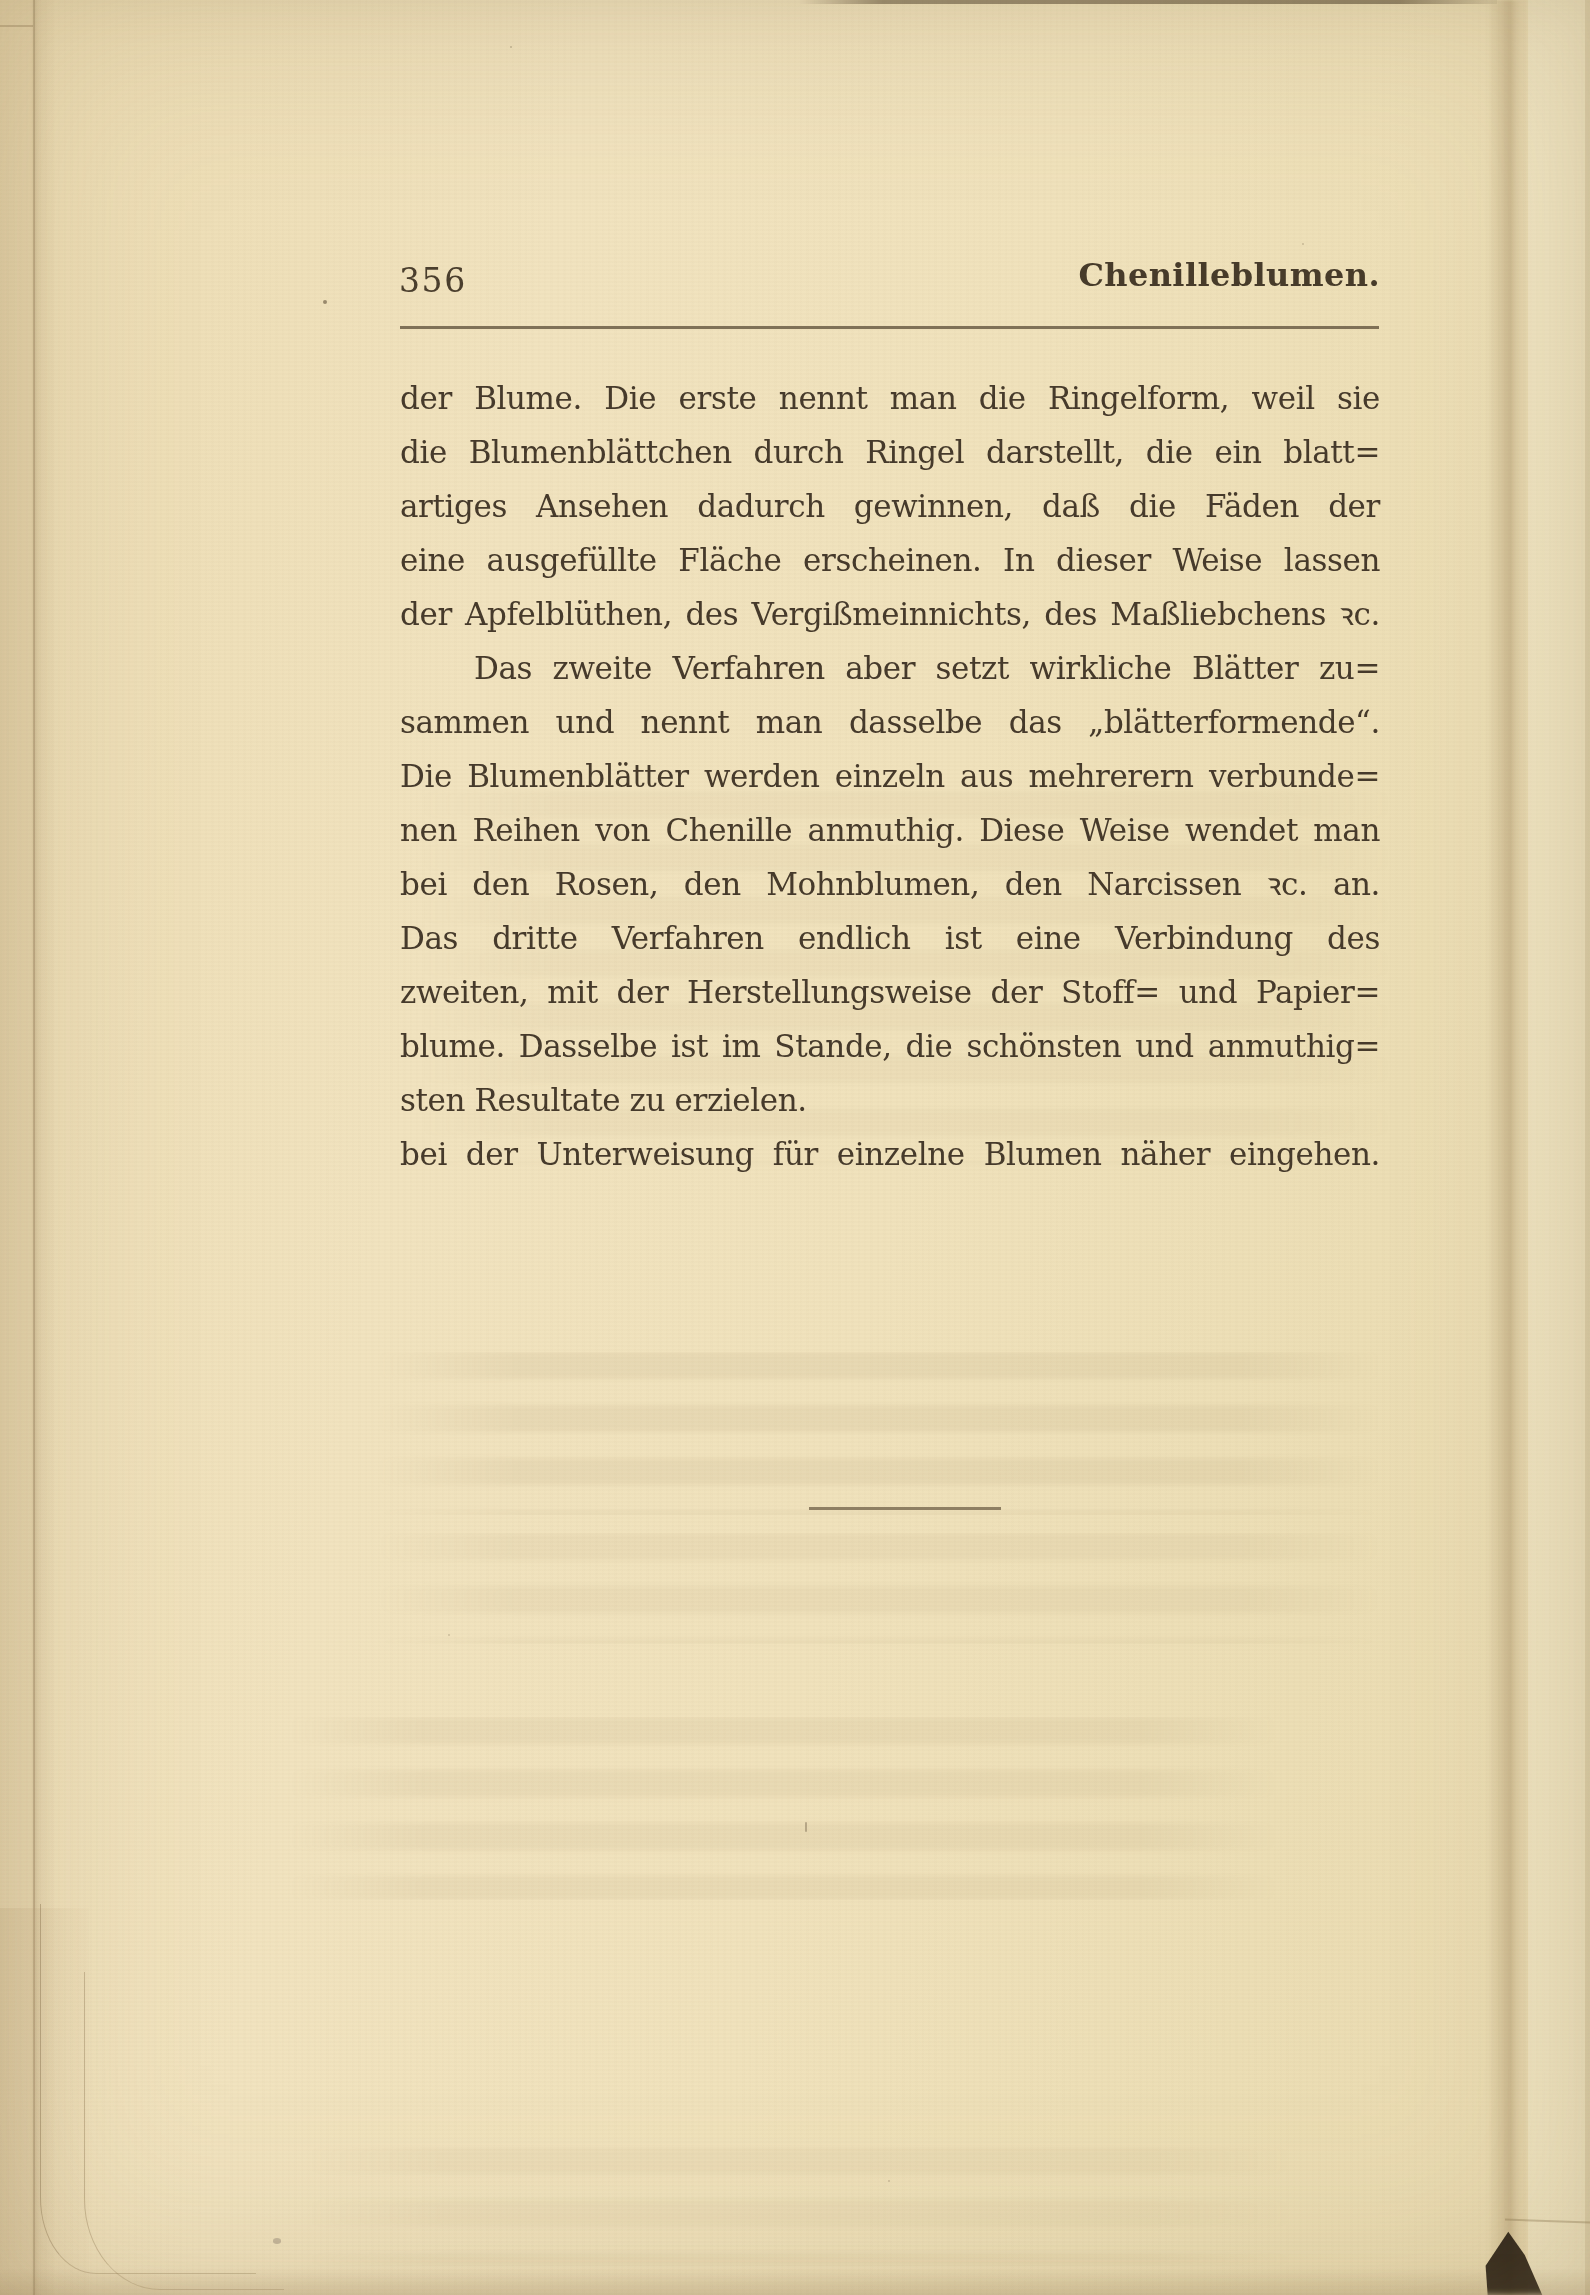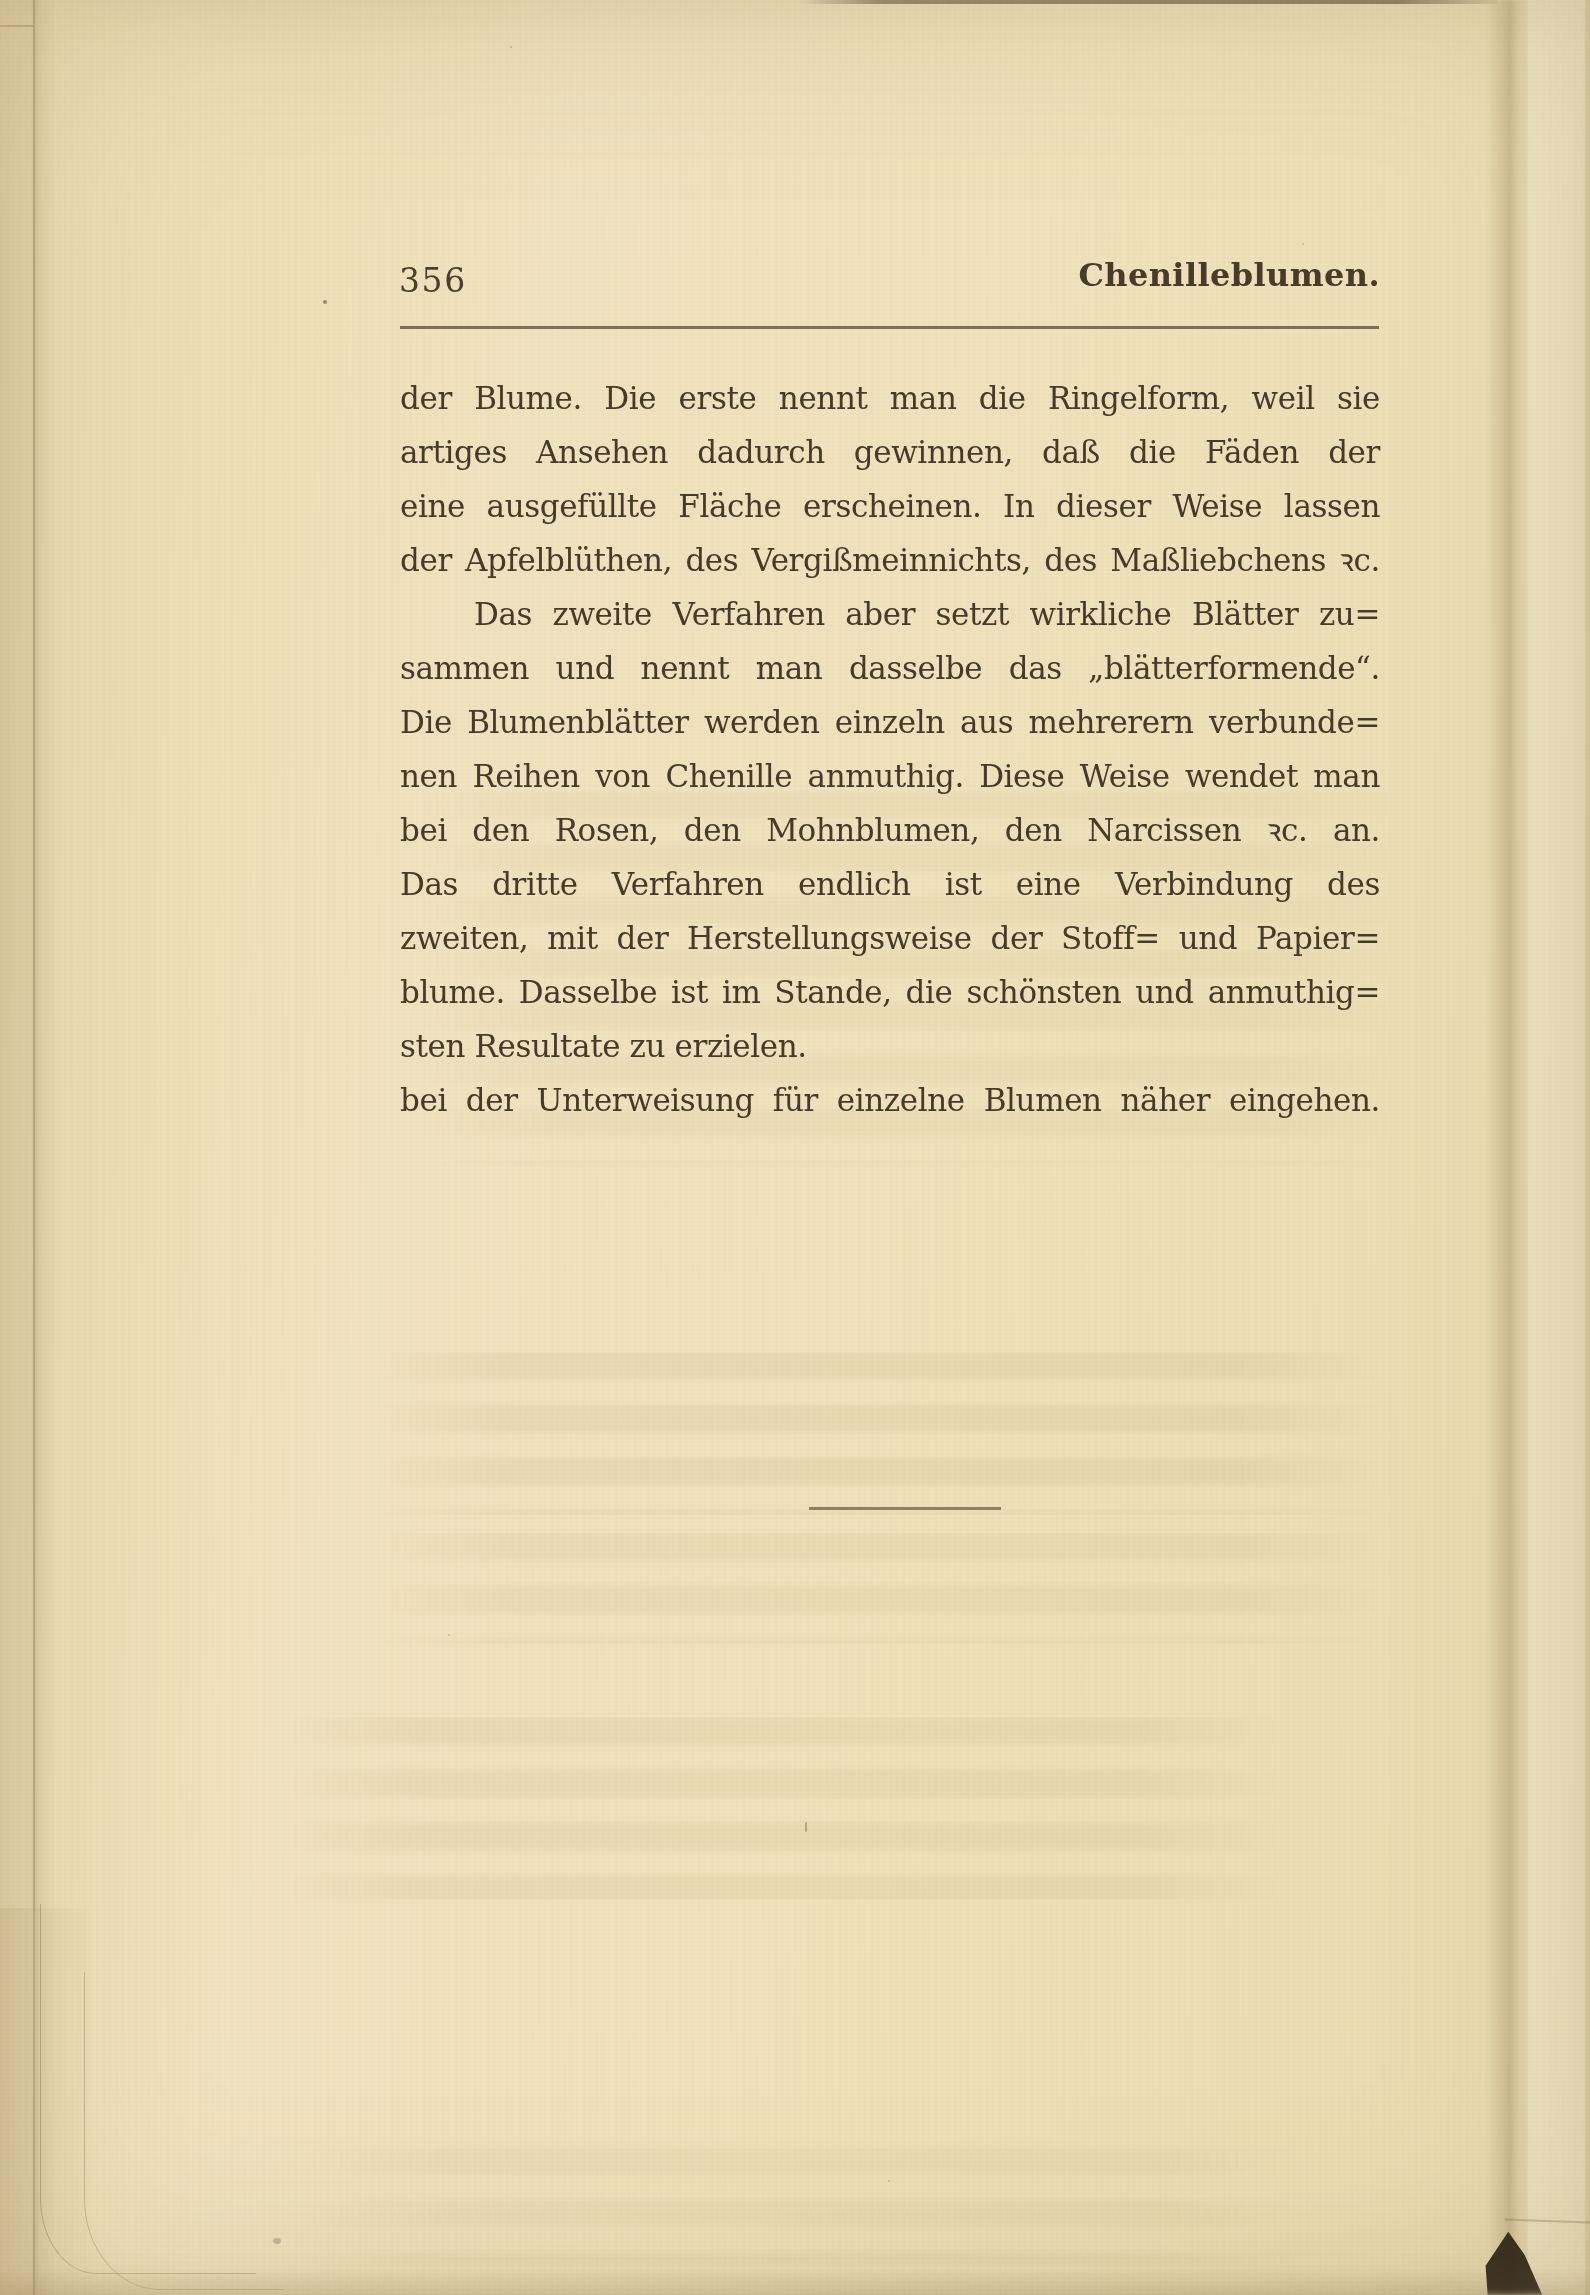--- a/index.html
+++ b/index.html
@@ -136,20 +136,21 @@
   <div class="bottom-edge-shading"></div>
   <div class="bottom-right-crease-line"></div>
   <div class="bottom-right-corner-shadow"></div>
 
   <div class="page-number">356</div>
   <div class="running-header">Chenilleblumen.</div>
   <div class="header-rule"></div>
 
   <div class="body-text">
       <div class="line just">der Blume.  Die erste nennt man die Ringelform, weil sie</div>
+      <div class="line just">die Blumenblättchen durch Ringel darstellt, die ein blatt=</div>
       <div class="line just">artiges Ansehen dadurch gewinnen, daß die Fäden der</div>
       <div class="line just">eine ausgefüllte Fläche erscheinen.  In dieser Weise lassen</div>
       <div class="line just">der Apfelblüthen, des Vergißmeinnichts, des Maßliebchens ꝛc.</div>
       <div class="line indent just">Das zweite Verfahren aber setzt wirkliche Blätter zu=</div>
       <div class="line just">sammen und nennt man dasselbe das „blätterformende“.</div>
       <div class="line just">Die Blumenblätter werden einzeln aus mehrerern verbunde=</div>
       <div class="line just">nen Reihen von Chenille anmuthig.  Diese Weise wendet man</div>
       <div class="line just">bei den Rosen, den Mohnblumen, den Narcissen ꝛc. an.</div>
       <div class="line just">Das dritte Verfahren endlich ist eine Verbindung des</div>
       <div class="line just">zweiten, mit der Herstellungsweise der Stoff= und Papier=</div>

